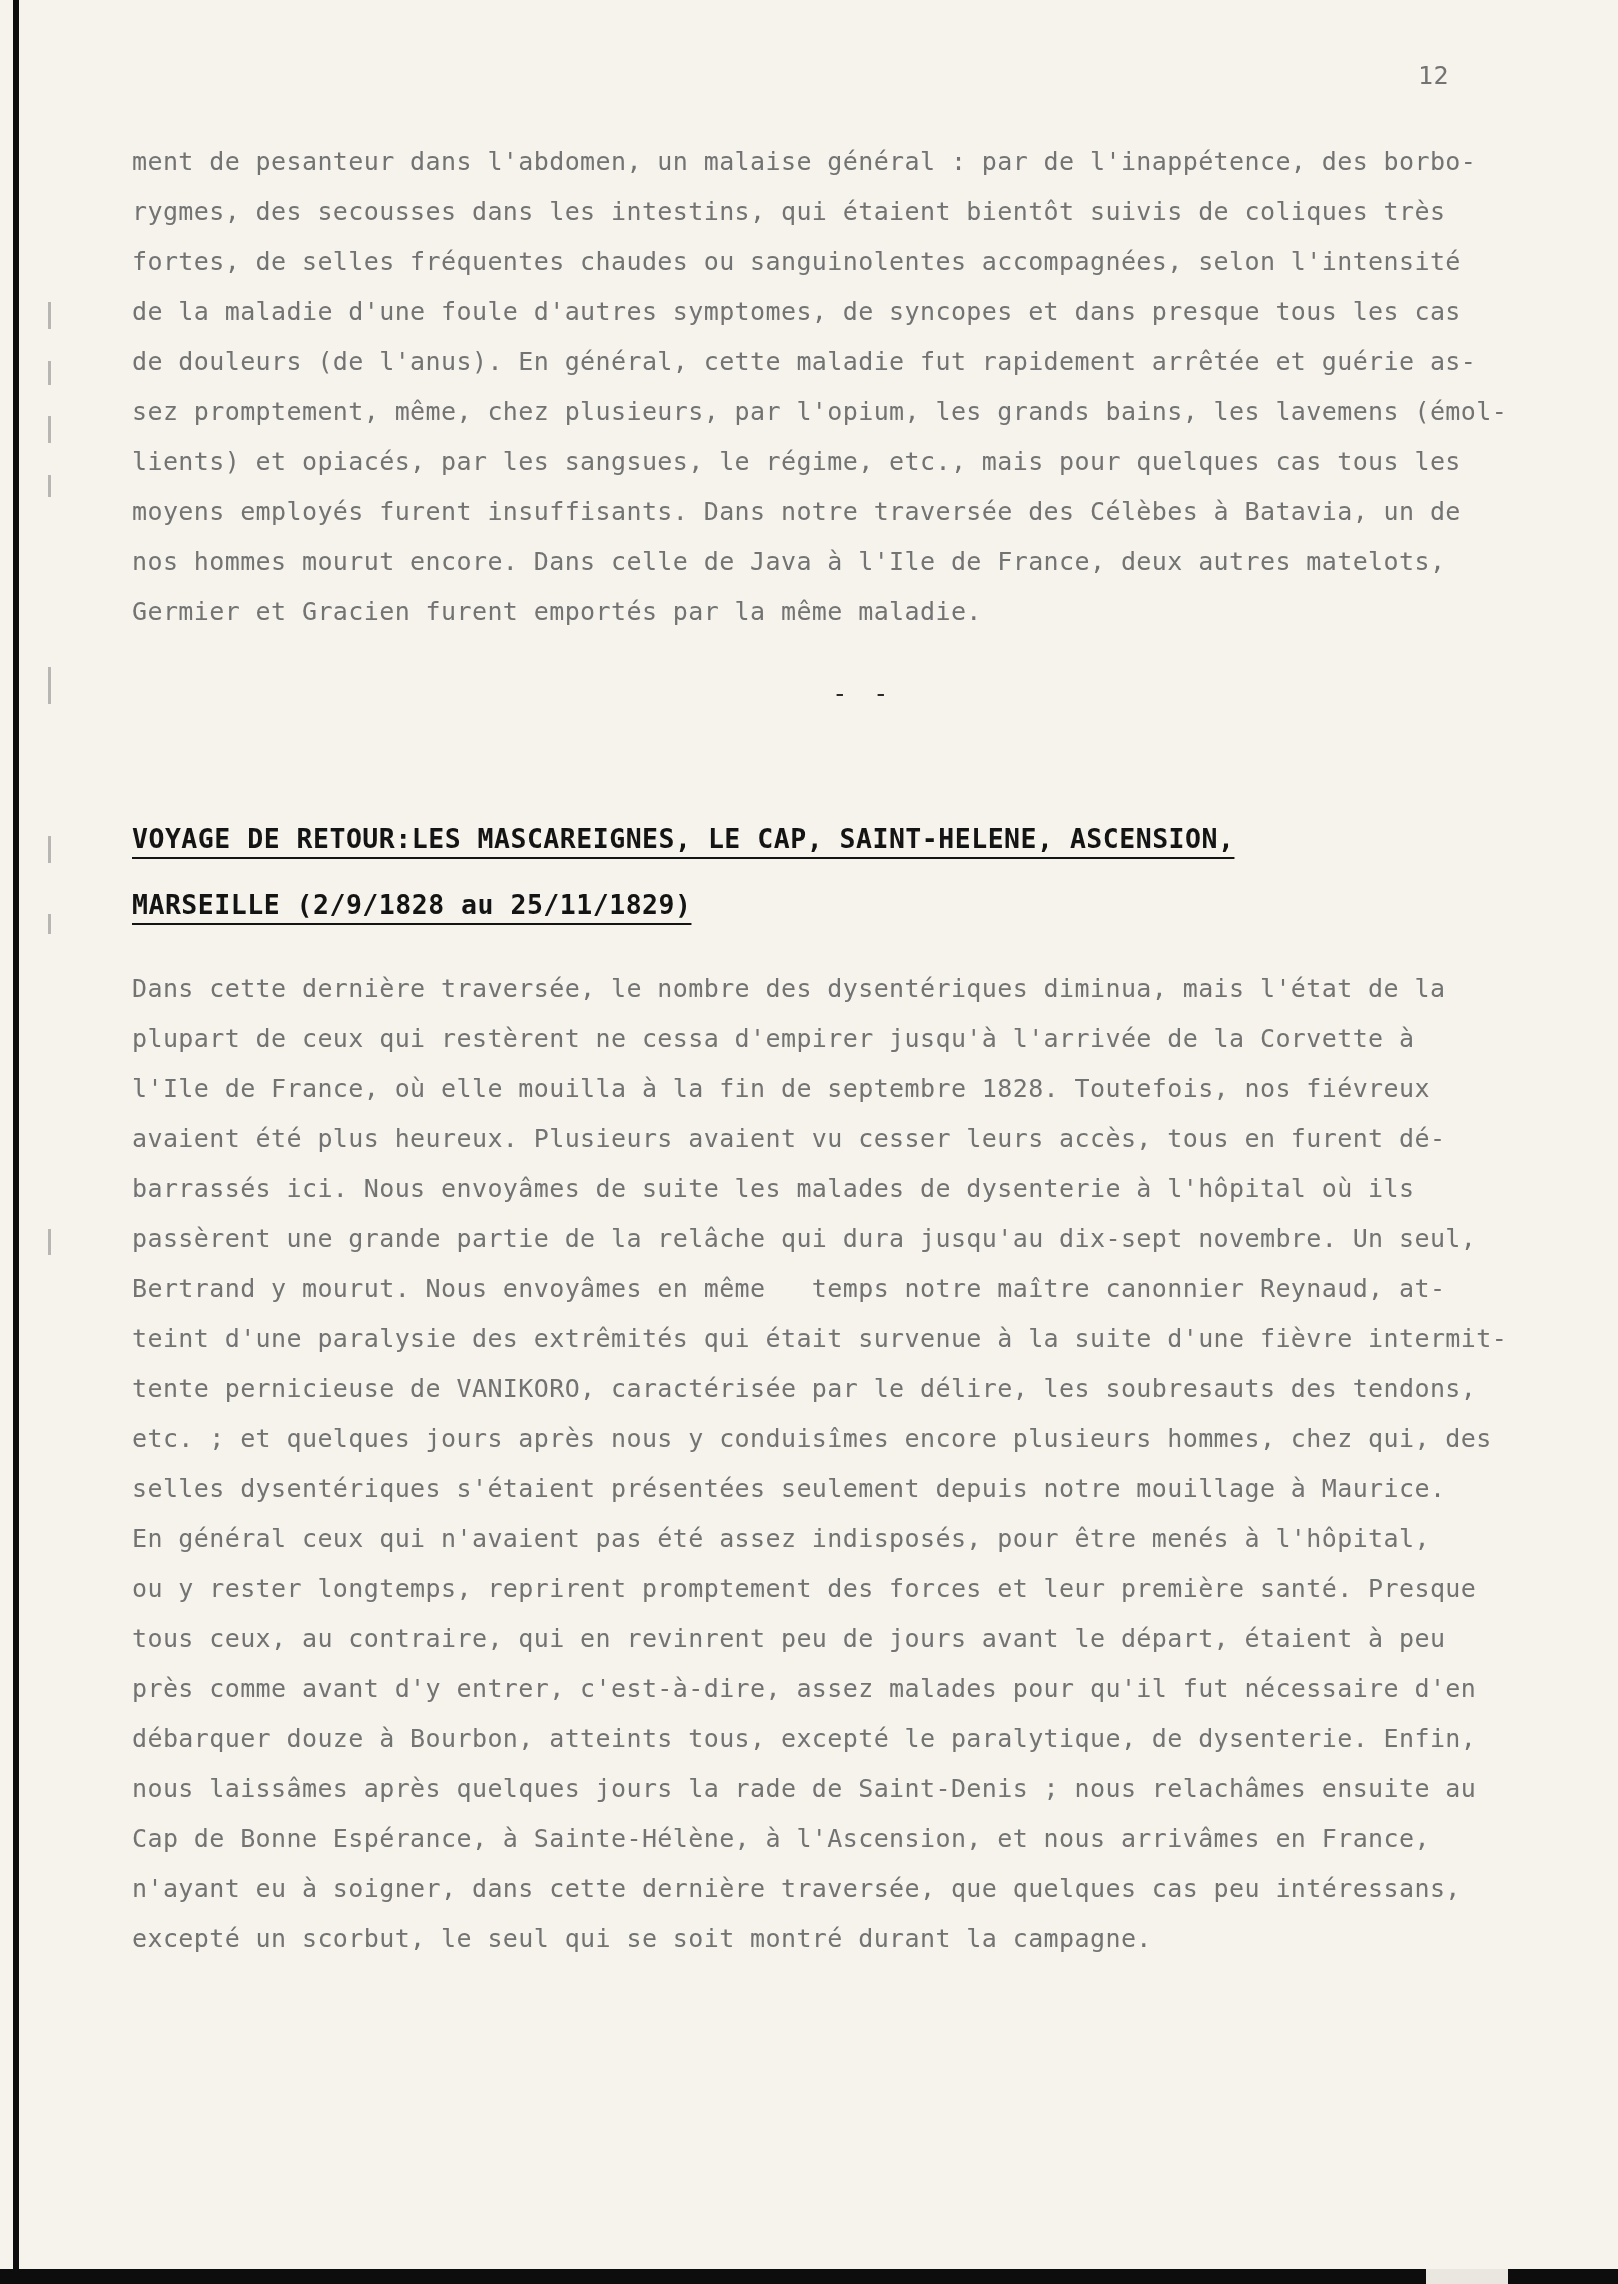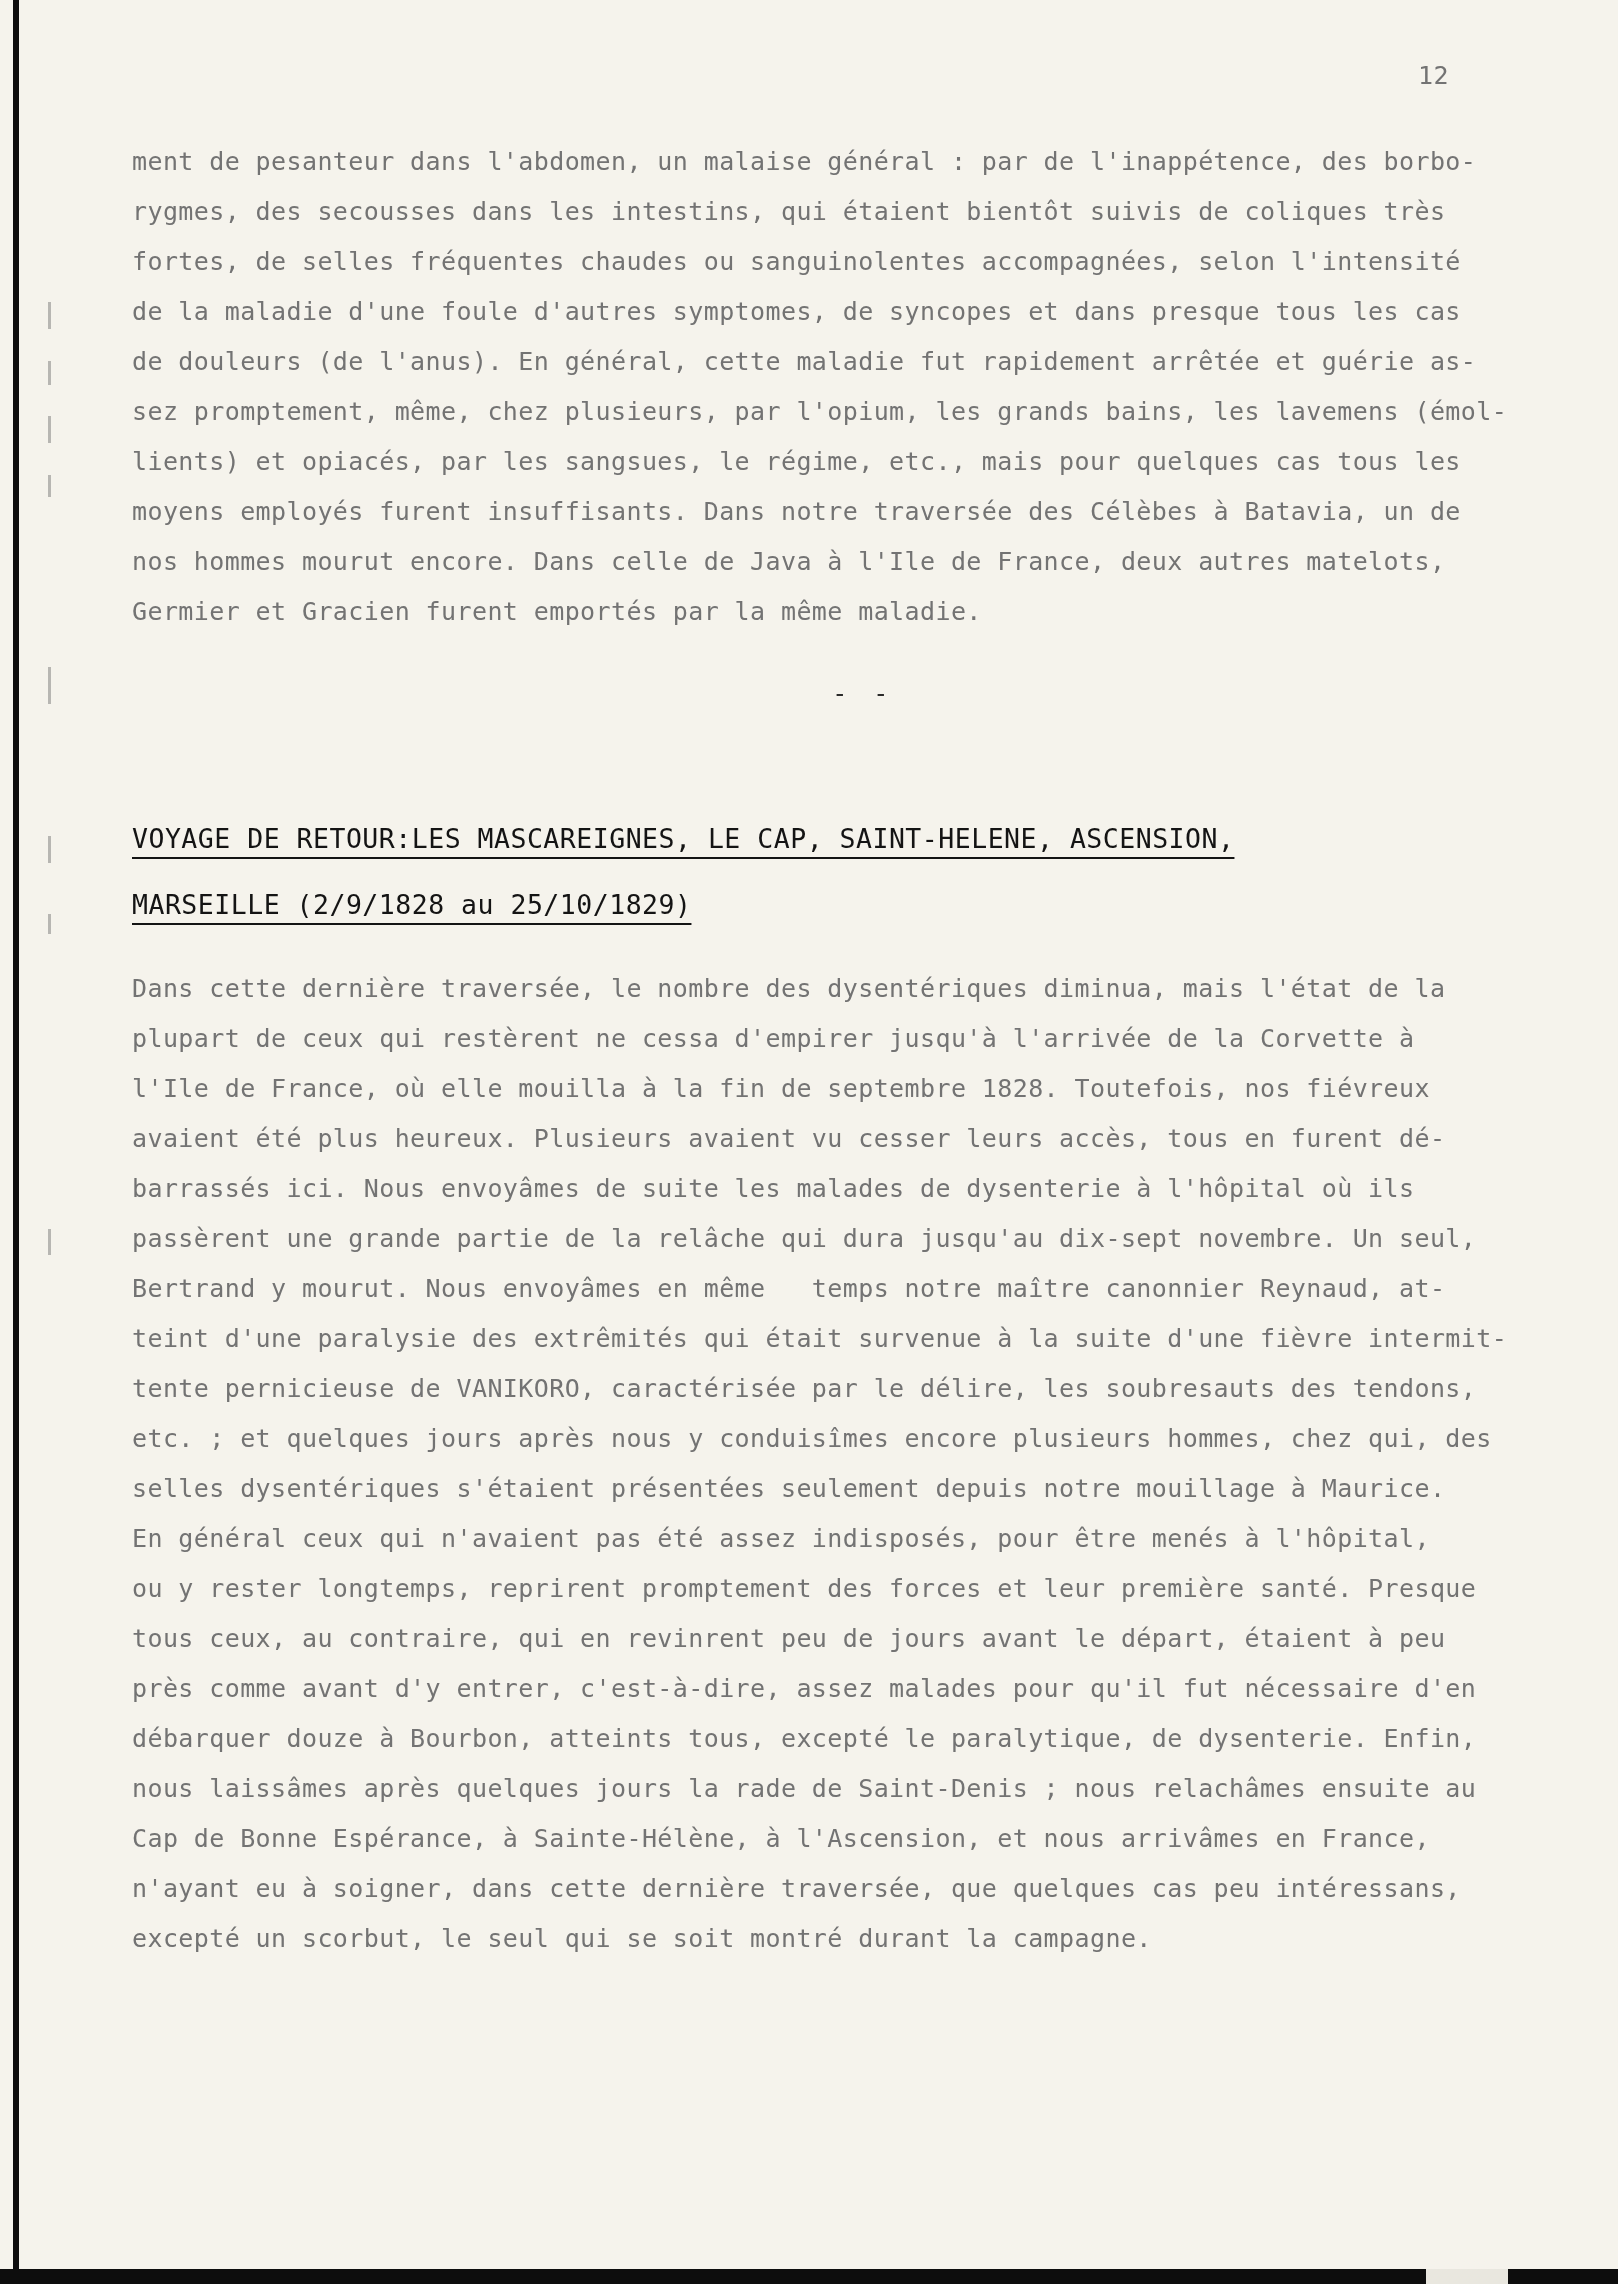--- a/index.html
+++ b/index.html
@@ -71,21 +71,21 @@
   .divider {
     margin-top: 32px;
     text-align: center;
     letter-spacing: 5.5px;
     color: #2a2a2a;
   }
 
   .heading {
     margin: 87px 0 0 0;
     font-size: 26.5px;
-    font-weight: 400;
+    font-weight: 700;
     line-height: 66px;
     letter-spacing: 0.5px;
     color: #141414;
     white-space: pre-wrap;
   }
   .heading .u {
     text-decoration: underline;
     text-decoration-thickness: 2.3px;
     text-underline-offset: 9.1px;
   }
@@ -121,21 +121,21 @@
 de la maladie d'une foule d'autres symptomes, de syncopes et dans presque tous les cas
 de douleurs (de l'anus). En général, cette maladie fut rapidement arrêtée et guérie as-
 sez promptement, même, chez plusieurs, par l'opium, les grands bains, les lavemens (émol-
 lients) et opiacés, par les sangsues, le régime, etc., mais pour quelques cas tous les
 moyens employés furent insuffisants. Dans notre traversée des Célèbes à Batavia, un de
 nos hommes mourut encore. Dans celle de Java à l'Ile de France, deux autres matelots,
 Germier et Gracien furent emportés par la même maladie.</p>
 
     <div class="typed divider">- -</div>
 
-    <h1 class="heading"><span class="u">VOYAGE DE RETOUR:LES MASCAREIGNES, LE CAP, SAINT-HELENE, ASCENSION,</span><br><span class="u">MARSEILLE (2/9/1828 au 25/10/1829)</span></h1>
+    <h1 class="heading"><span class="u">VOYAGE DE RETOUR:LES MASCAREIGNES, LE CAP, SAINT-HELENE, ASCENSION,</span><br><span class="u">MARSEILLE (2/9/1828 au 25/11/1829)</span></h1>
 
     <p class="typed para-return">Dans cette dernière traversée, le nombre des dysentériques diminua, mais l'état de la
 plupart de ceux qui restèrent ne cessa d'empirer jusqu'à l'arrivée de la Corvette à
 l'Ile de France, où elle mouilla à la fin de septembre 1828. Toutefois, nos fiévreux
 avaient été plus heureux. Plusieurs avaient vu cesser leurs accès, tous en furent dé-
 barrassés ici. Nous envoyâmes de suite les malades de dysenterie à l'hôpital où ils
 passèrent une grande partie de la relâche qui dura jusqu'au dix-sept novembre. Un seul,
 Bertrand y mourut. Nous envoyâmes en même   temps notre maître canonnier Reynaud, at-
 teint d'une paralysie des extrêmités qui était survenue à la suite d'une fièvre intermit-
 tente pernicieuse de VANIKORO, caractérisée par le délire, les soubresauts des tendons,

